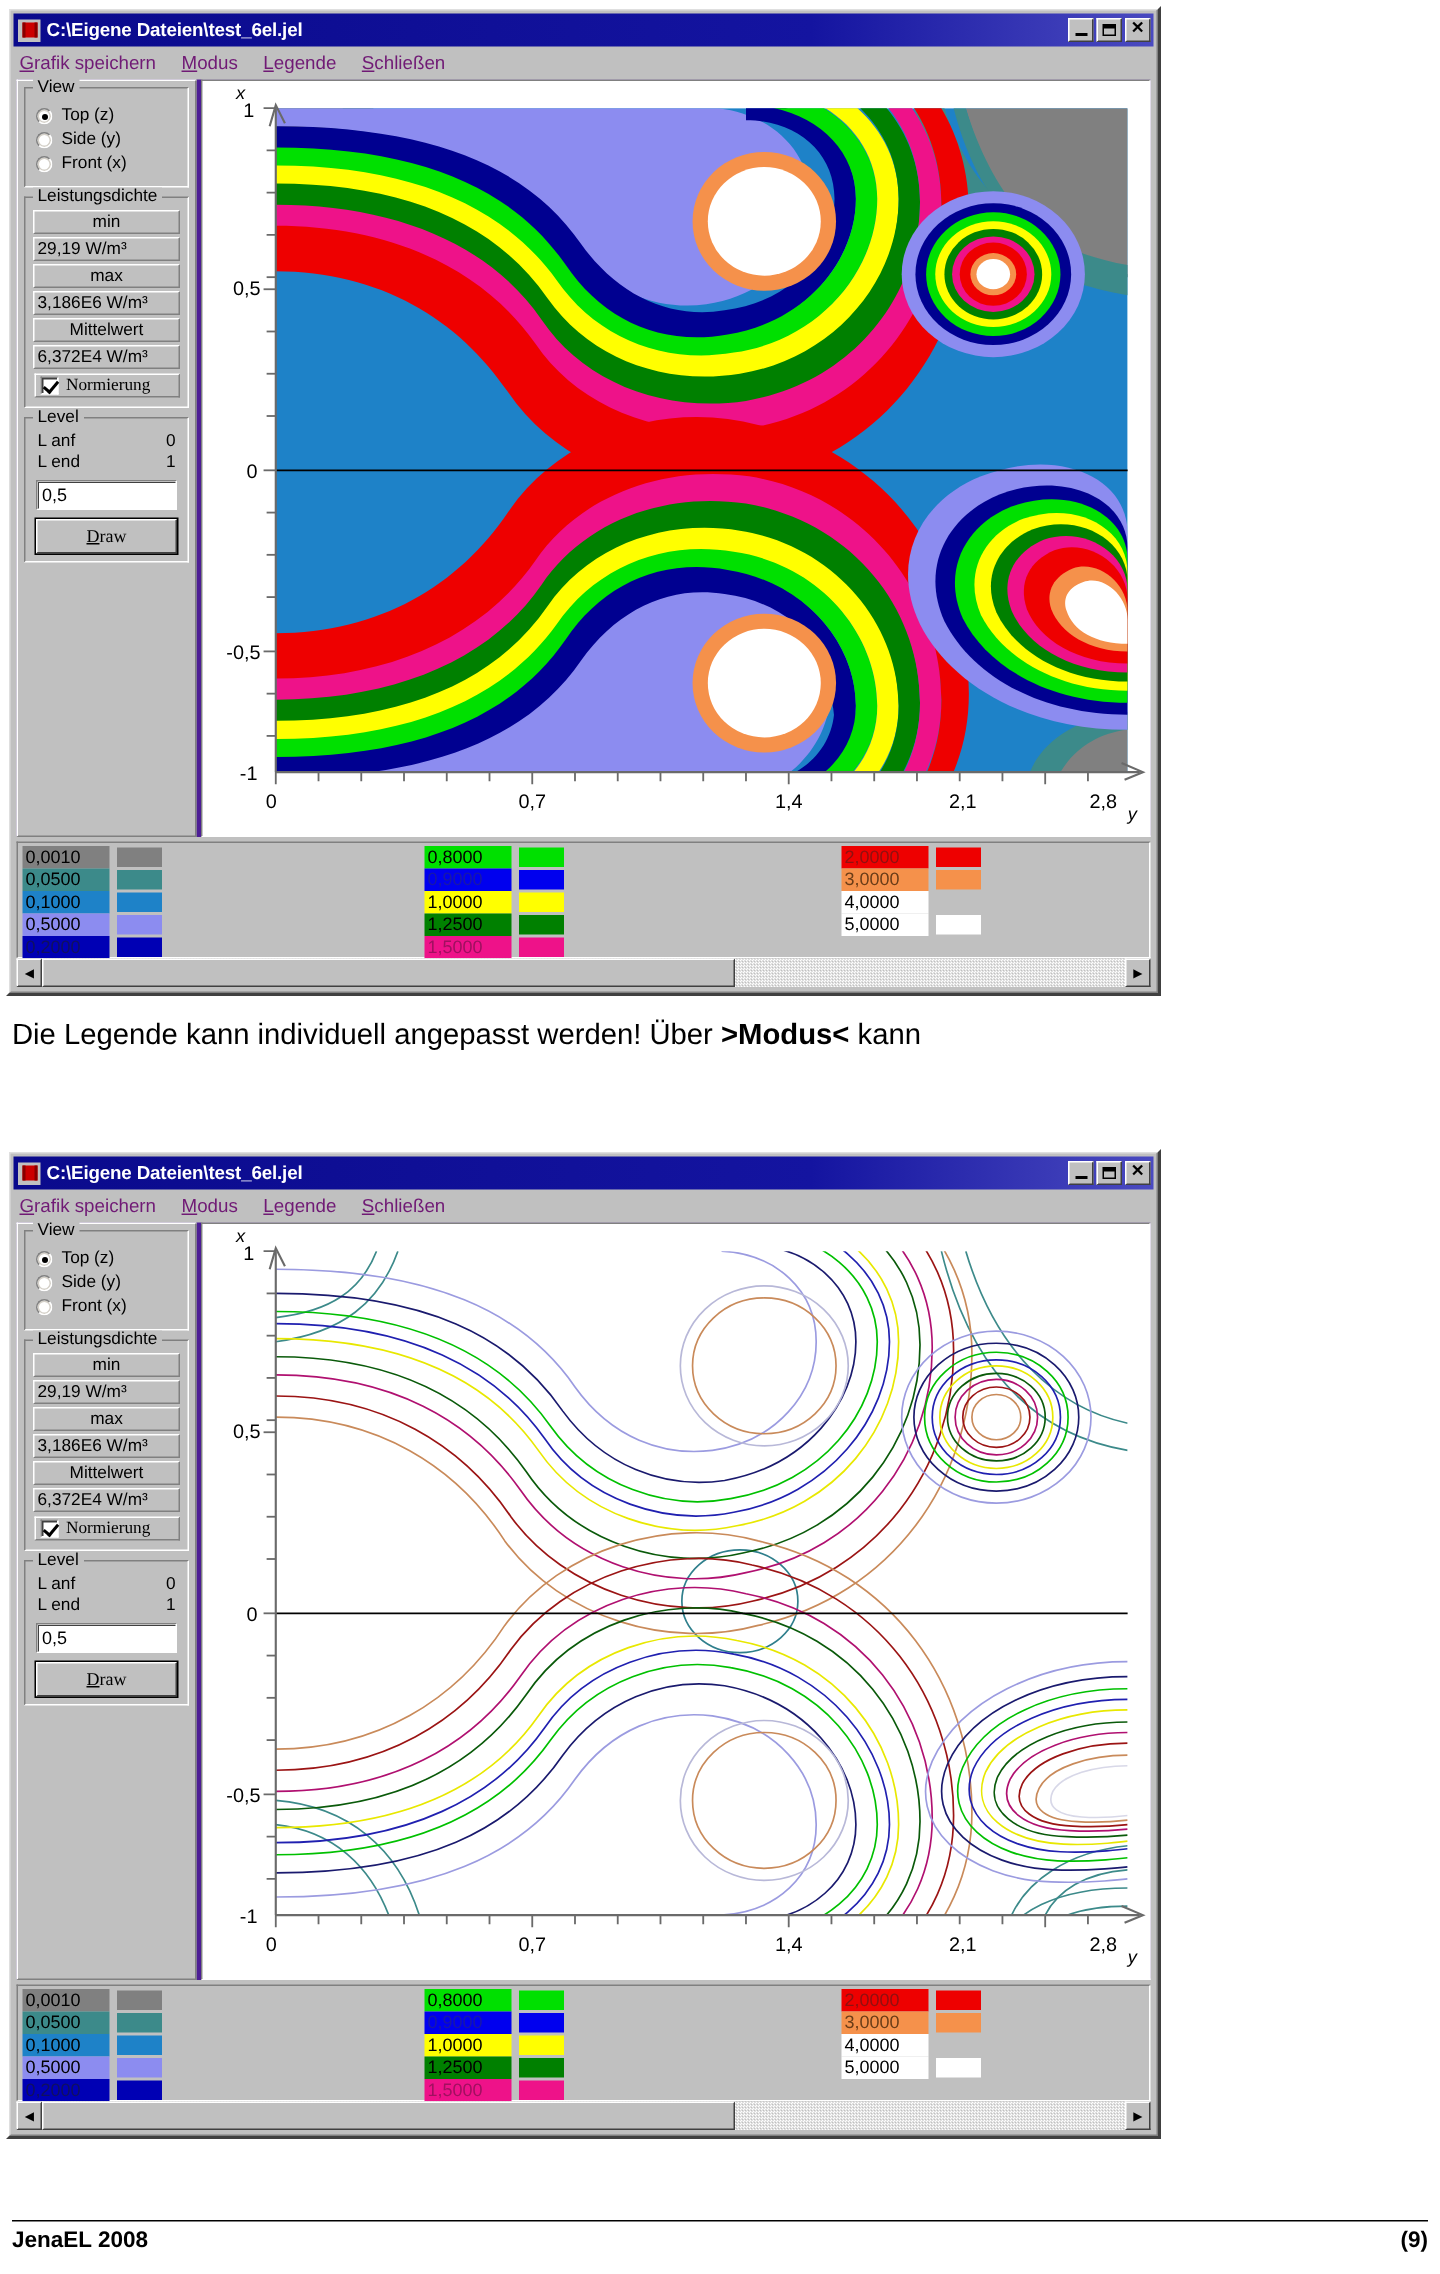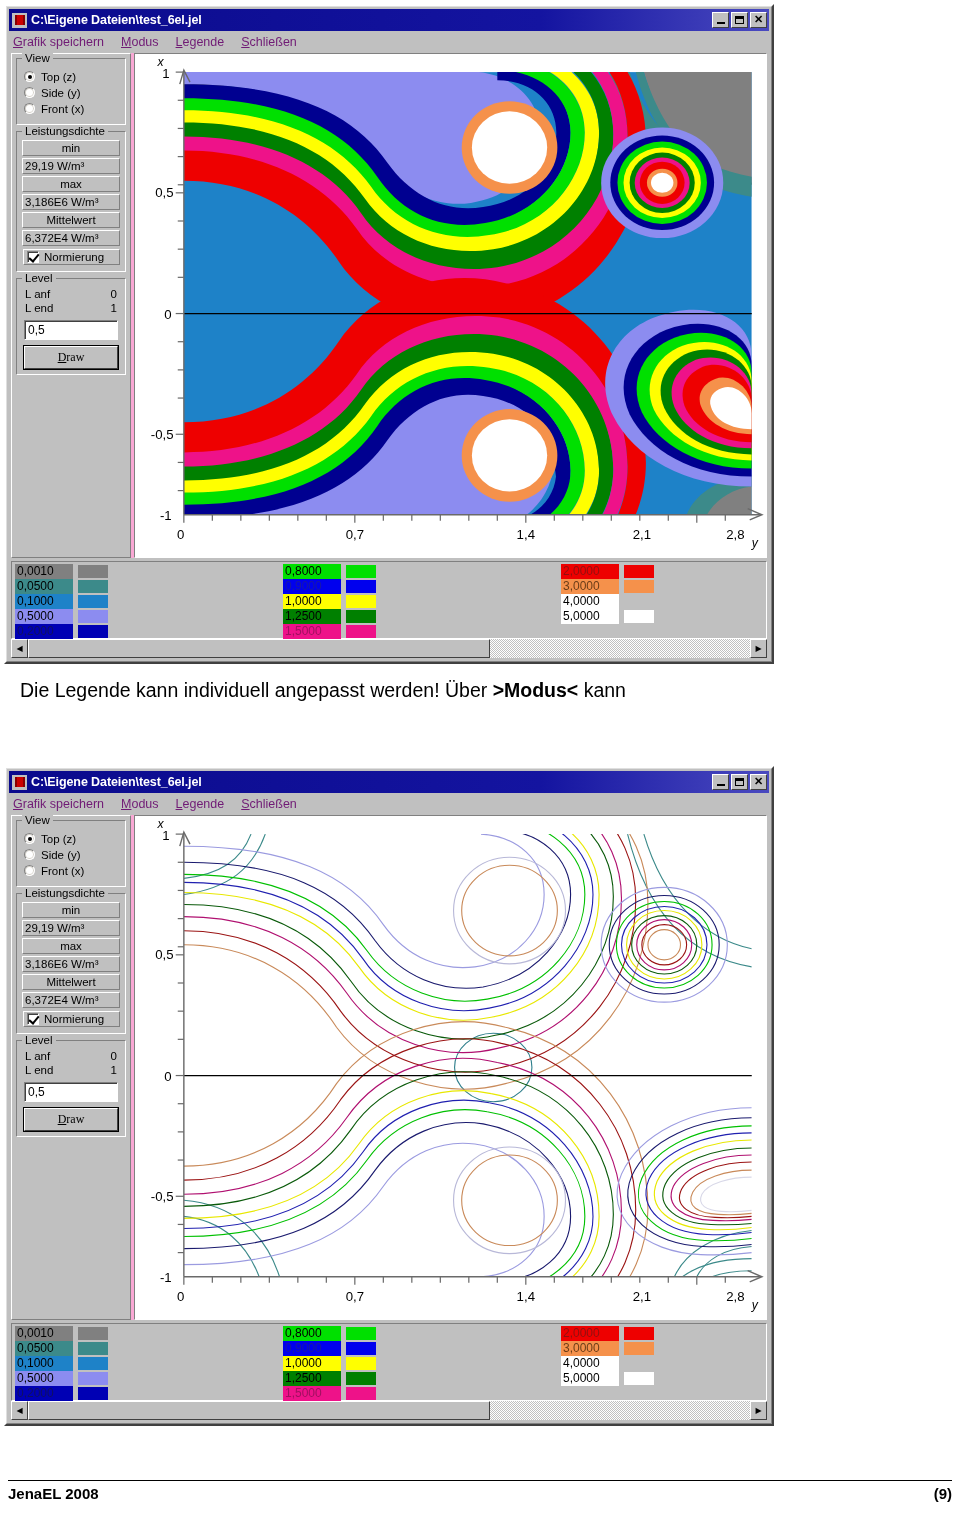--- a/index.html
+++ b/index.html
@@ -64,21 +64,21 @@
   .menubar {
     display:flex; gap:0; padding:3px 2px 3px 6px;
     font-size:12.5px; color:#701a75;
   }
   .menuitem { padding:1px 9px 1px 0; white-space:nowrap; margin-right:8px;}
   .menuitem u { text-decoration:underline; }
 
   
   .client {
     position:absolute; left:4px; right:4px;
-    background:#f9a8d4;
+    background:#4c1d95;
     display:flex;
   }
 
   
   .sidebar {
     width:120px; flex:0 0 120px;
     background:#c0c0c0;
     border-top:1px solid #ffffff;border-left:1px solid #ffffff;
     border-right:1px solid #808080;border-bottom:1px solid #808080;
     padding:4px 4px;
@@ -86,21 +86,21 @@
   }
   .grp {
     border:1px solid #808080;
     border-right-color:#ffffff;border-bottom-color:#ffffff;
     margin-bottom:6px; padding:8px 5px 5px 5px; position:relative;
   }
   .grp > .grp-title {
     position:absolute; top:-7px; left:5px; background:#c0c0c0;
     padding:0 3px; font-size:11.5px; color:#000; white-space:nowrap;
   }
-  .radio-row { display:flex; align-items:flex-start; gap:6px; margin:4px 0 4px 2px; font-size:11.5px;}
+  .radio-row { display:flex; align-items:flex-end; gap:6px; margin:4px 0 4px 2px; font-size:11.5px;}
   .radio {
     width:11px;height:11px;border-radius:50%;
     background:#ffffff;
     border-top:1px solid #808080;border-left:1px solid #808080;
     border-right:1px solid #ffffff;border-bottom:1px solid #ffffff;
     box-shadow:inset 0 0 0 1px #d4d0c8;
     display:flex;align-items:center;justify-content:center;flex:0 0 auto;
   }
   .radio.on::after { content:""; width:4px;height:4px;border-radius:50%;background:#000; }
 
@@ -110,20 +110,21 @@
     border-right:1px solid #808080;border-bottom:1px solid #808080;
     font-size:11.5px; text-align:center; padding:1px 2px; margin-bottom:2px;
     white-space:nowrap;
   }
   .fieldrow.val { text-align:left; }
   .chk-row { display:flex;align-items:center;gap:5px;margin:3px 0 1px 1px;font-size:11.5px;
     background:#c0c0c0;
     border-top:1px solid #ffffff;border-left:1px solid #ffffff;
     border-right:1px solid #808080;border-bottom:1px solid #808080;
     padding:1px 3px;
+    font-family:Liberation Serif, serif;
   }
   .chkbox {
     width:12px;height:12px;background:#ffffff;
     border-top:1px solid #808080;border-left:1px solid #808080;
     border-right:1px solid #ffffff;border-bottom:1px solid #ffffff;
     box-shadow:inset 1px 1px 0 #404040;
     position:relative;flex:0 0 auto;
   }
   .chkbox.on::after{
     content:"";position:absolute;left:3px;top:0px;width:4px;height:8px;
@@ -193,21 +194,21 @@
   }
   .sb-thumb {
     width:64%;
     background:#c0c0c0;
     border-top:1px solid #ffffff;border-left:1px solid #ffffff;
     border-right:1px solid #404040;border-bottom:1px solid #404040;
   }
 
   
   .bodytext {
-    position:absolute; left:20px; top:676px; width:930px;
+    position:absolute; left:8px; top:676px; width:930px;
     font-size:19.5px; line-height:28px; color:#000;
   }
   .bodytext b { font-weight:bold; }
 
   
   .footer {
     position:absolute; left:8px; right:8px; bottom:14px;
     border-top:1.5px solid #000;
     padding-top:4px;
     display:flex; justify-content:space-between;

